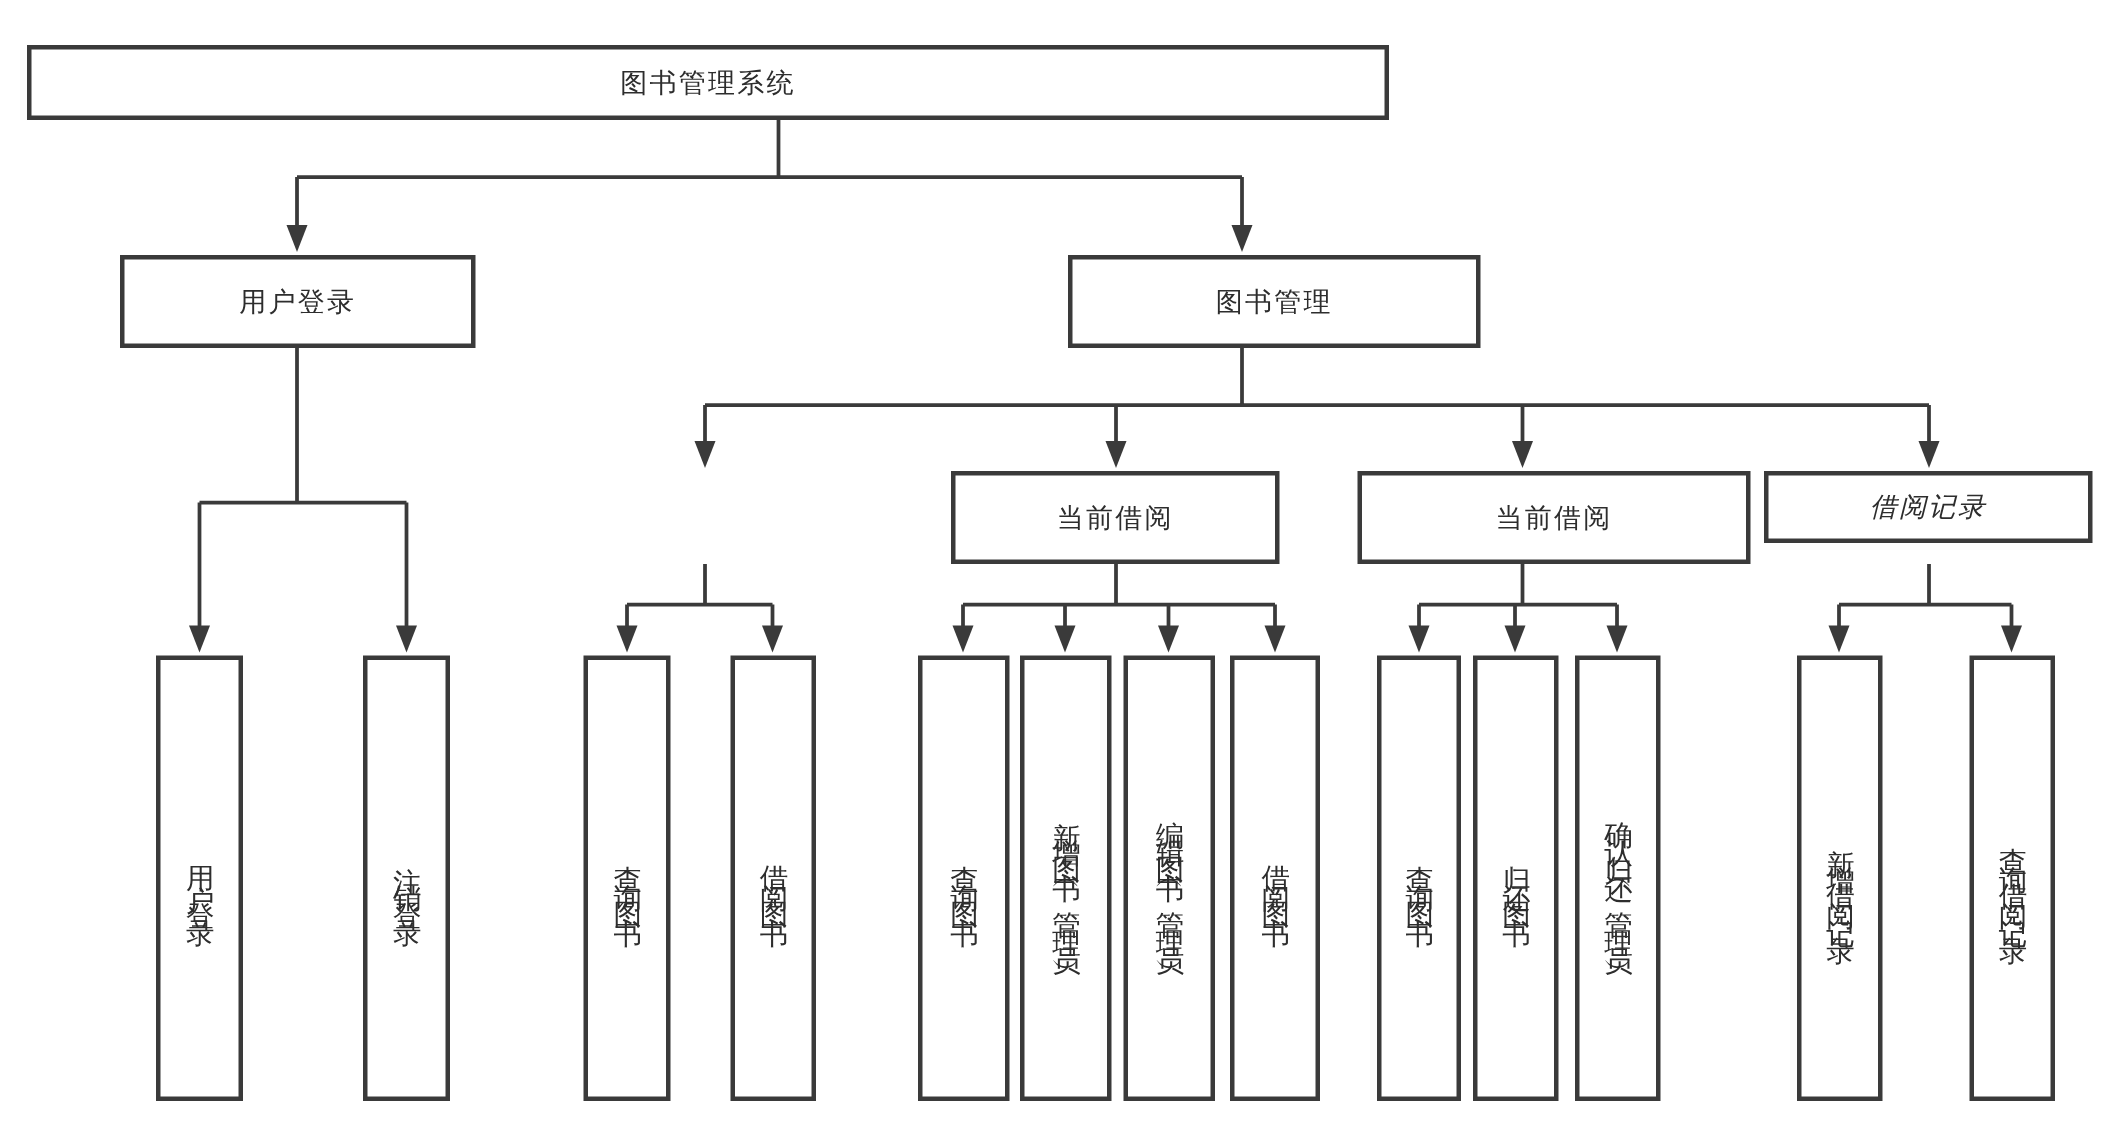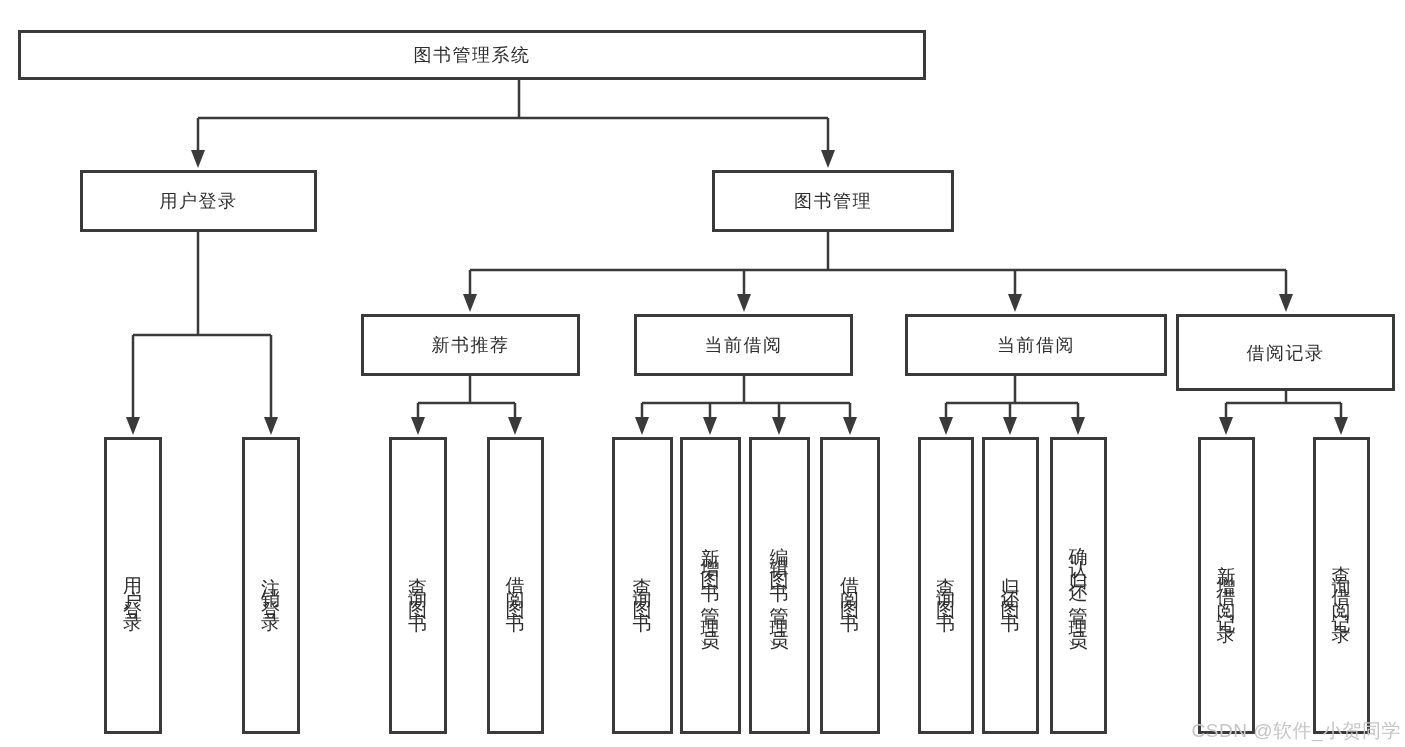--- a/index.html
+++ b/index.html
@@ -100,39 +100,37 @@
     <g stroke="#3a3a3a" stroke-width="2.5" fill="none">
       <path d="M1286 376 V403 M1226 403 H1341 M1226 403 V418 M1341 403 V418"></path>
       <polygon points="1219,417 1233,417 1226,435" fill="#3a3a3a" stroke="none"></polygon>
       <polygon points="1334,417 1348,417 1341,435" fill="#3a3a3a" stroke="none"></polygon>
     </g>
   </svg>
 
   <div class="box" style="left:18px; top:16px; width:908px; height:50px;margin-top:14px;">图书管理系统</div>
 
   <div class="box" style="left:80px; top:170px; width:237px; height:62px;">用户登录</div>
-  <div class="box" style="left:712px; top:170px; width:242px; height:62px;">图书管理</div>
+  <div class="box" style="left:712px; top:170px; width:275px; height:62px;">图书管理</div>
 
-  <div class="box" style="left:361px; top:314px; width:219px; height:62px;">新书推荐</div>
   <div class="box" style="left:634px; top:314px; width:219px; height:62px;">当前借阅</div>
   <div class="box" style="left:905px; top:314px; width:262px; height:62px;">当前借阅</div>
-  <div class="box" style="left:1176px; top:314px; width:219px; height:77px;">借阅记录</div>
+  <div class="box" style="left:1176px; top:314px; width:219px; height:48px;font-style:italic;">借阅记录</div>
 
   <div class="vbox" style="left:104px; top:437px; width:58px; height:297px;">用户登录</div>
   <div class="vbox" style="left:242px; top:437px; width:58px; height:297px;">注销登录</div>
 
   <div class="vbox" style="left:389px; top:437px; width:58px; height:297px;">查询图书</div>
   <div class="vbox" style="left:487px; top:437px; width:57px; height:297px;">借阅图书</div>
 
   <div class="vbox" style="left:612px; top:437px; width:61px; height:297px;">查询图书</div>
   <div class="vbox" style="left:680px; top:437px; width:61px; height:297px;">新增图书（管理员）</div>
   <div class="vbox" style="left:749px; top:437px; width:61px; height:297px;">编辑图书（管理员）</div>
   <div class="vbox" style="left:820px; top:437px; width:60px; height:297px;">借阅图书</div>
 
   <div class="vbox" style="left:918px; top:437px; width:56px; height:297px;">查询图书</div>
   <div class="vbox" style="left:982px; top:437px; width:57px; height:297px;">归还图书</div>
   <div class="vbox" style="left:1050px; top:437px; width:57px; height:297px;">确认归还（管理员）</div>
 
   <div class="vbox" style="left:1198px; top:437px; width:57px; height:297px;">新增借阅记录</div>
   <div class="vbox" style="left:1313px; top:437px; width:57px; height:297px;">查询借阅记录</div>
 
-  <div class="watermark">CSDN @软件_小贺同学</div>
 </div>
 
 </body></html>

